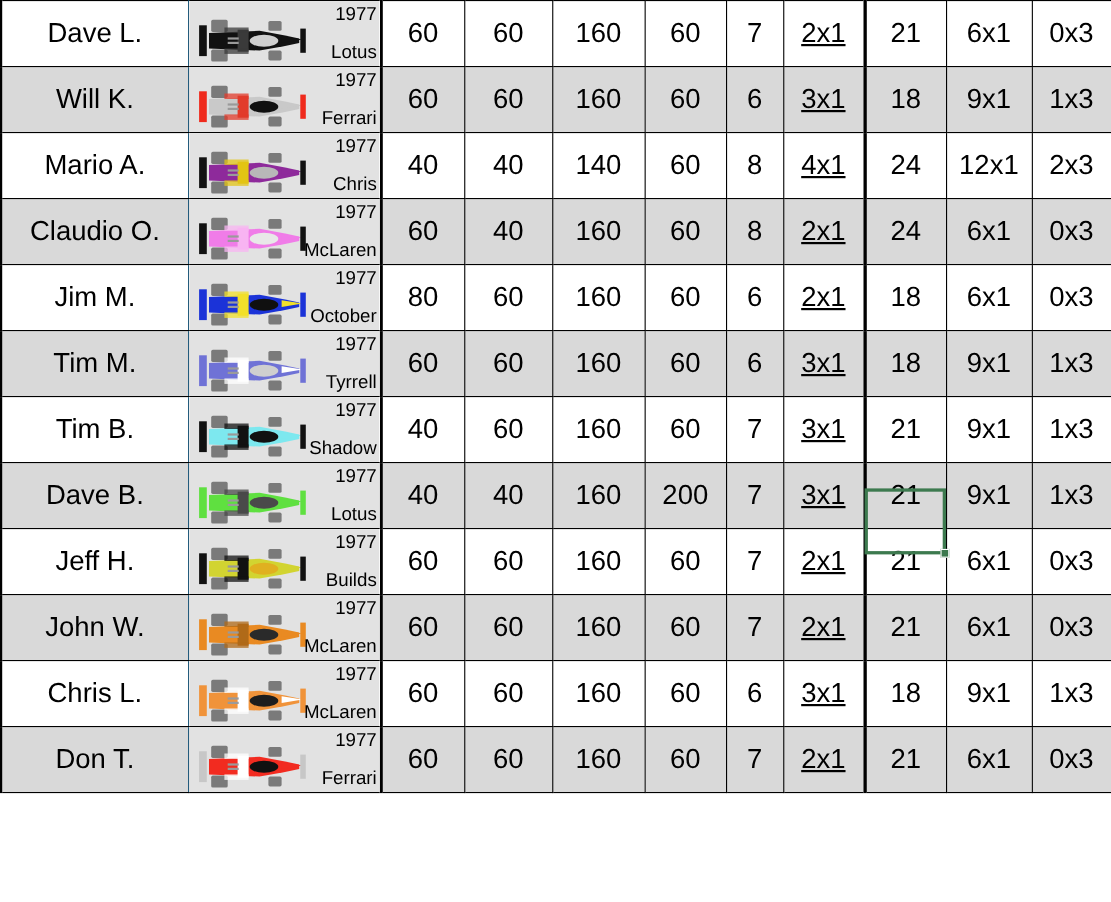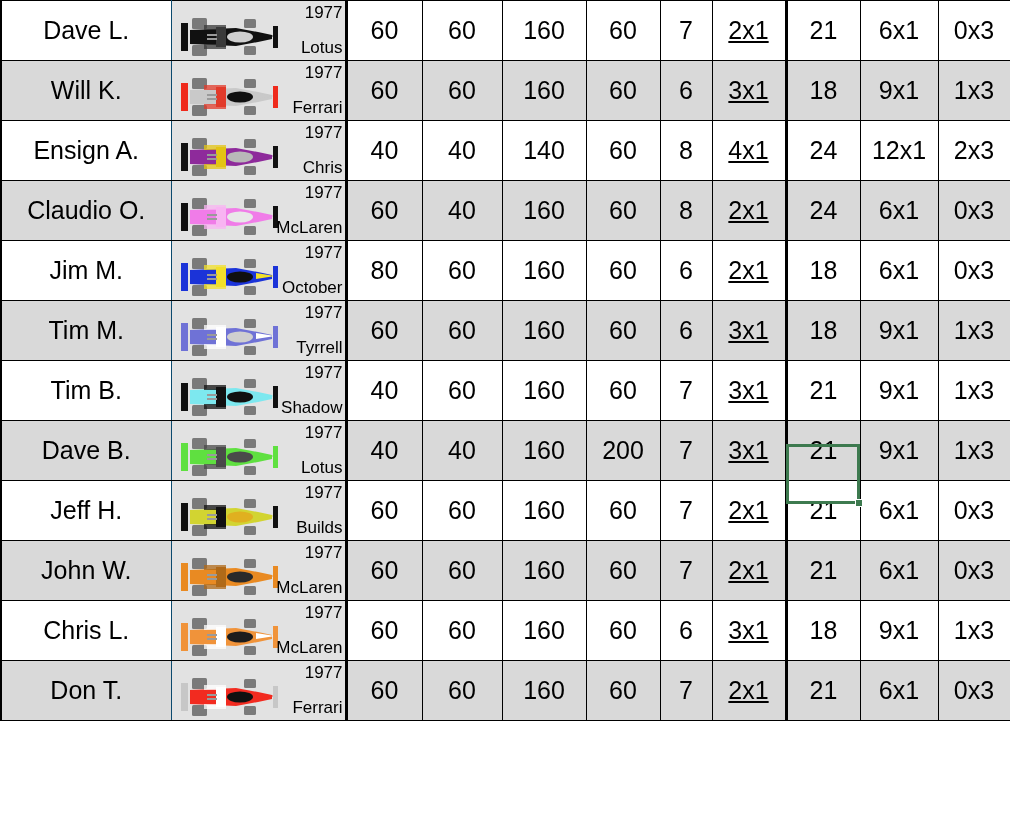--- a/index.html
+++ b/index.html
@@ -231,21 +231,21 @@
           <td>60</td>
           <td>160</td>
           <td>60</td>
           <td>6</td>
           <td class="c-lastbuild">3x1</td>
           <td class="c-wtot">18</td>
           <td>9x1</td>
           <td class="c-skillb">1x3</td>
         </tr>
         <tr class="datarow">
-          <td class="c-driver">Ensign A.</td>
+          <td class="c-driver">Mario A.</td>
           <td class="c-car">
        <div class="carwrap">
 
 <svg class="caricon" viewBox="0 0 104 46" xmlns="http://www.w3.org/2000/svg">
   <rect x="0" y="0" width="104" height="46" fill="#e2e2e2"></rect>
 
   <rect x="3" y="9" width="7" height="28" fill="#121212"></rect>
 
   <rect x="14" y="4" width="15" height="11" rx="1.5" fill="#7a7a7a"></rect>
   <rect x="14" y="31" width="15" height="11" rx="1.5" fill="#7a7a7a"></rect>

